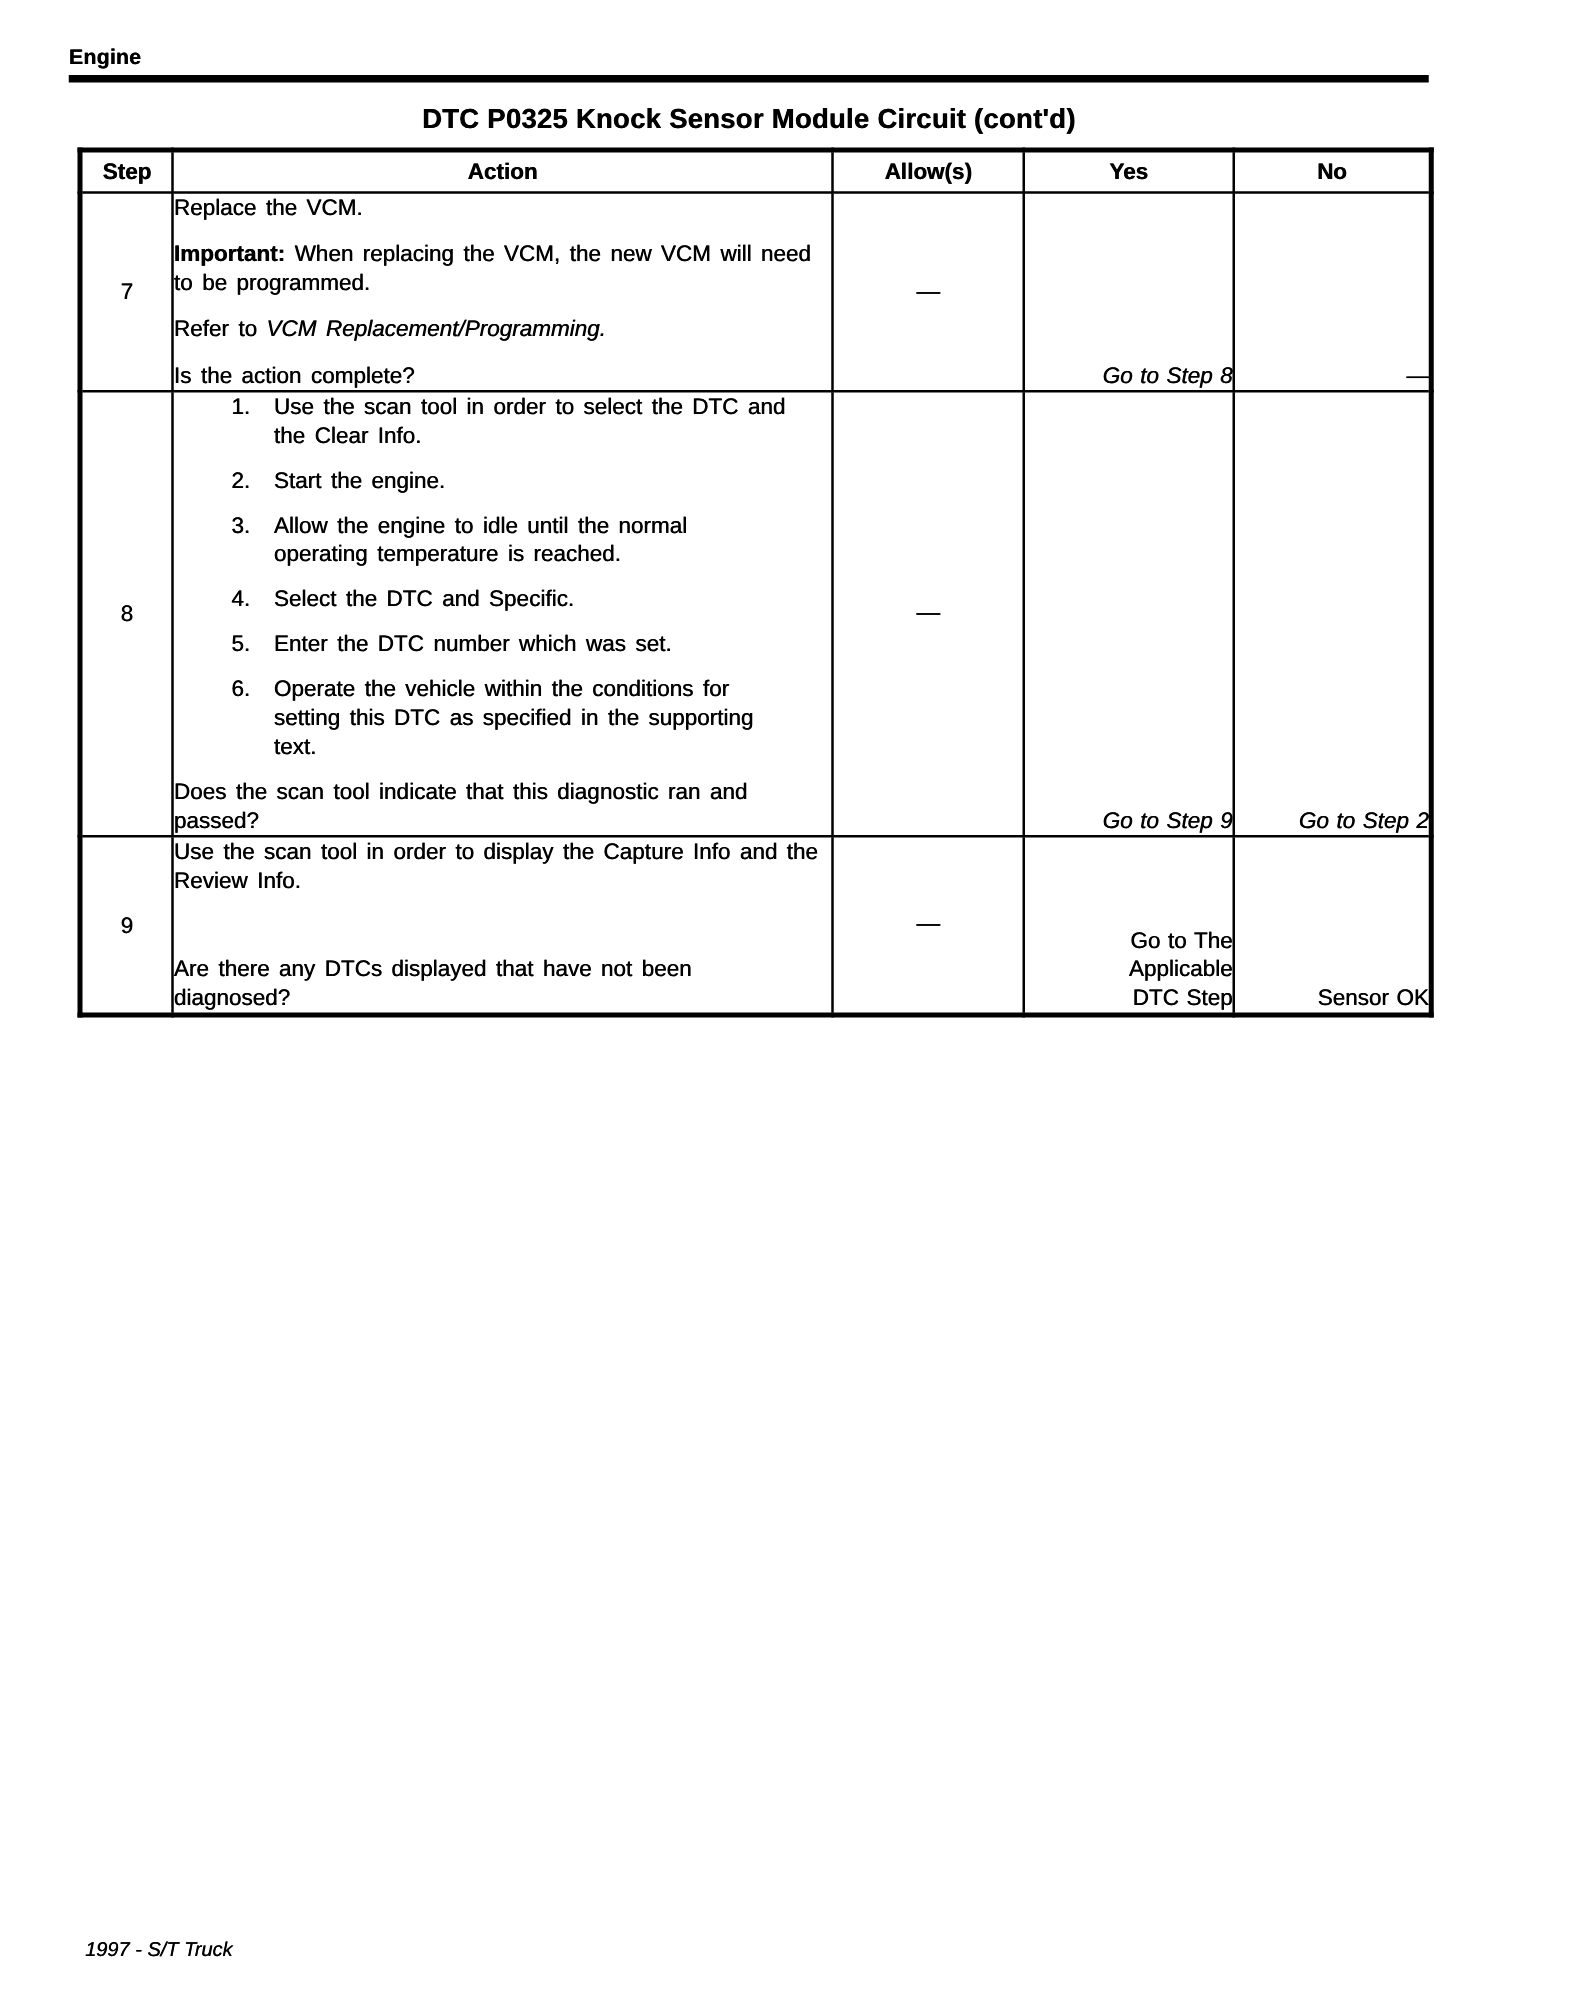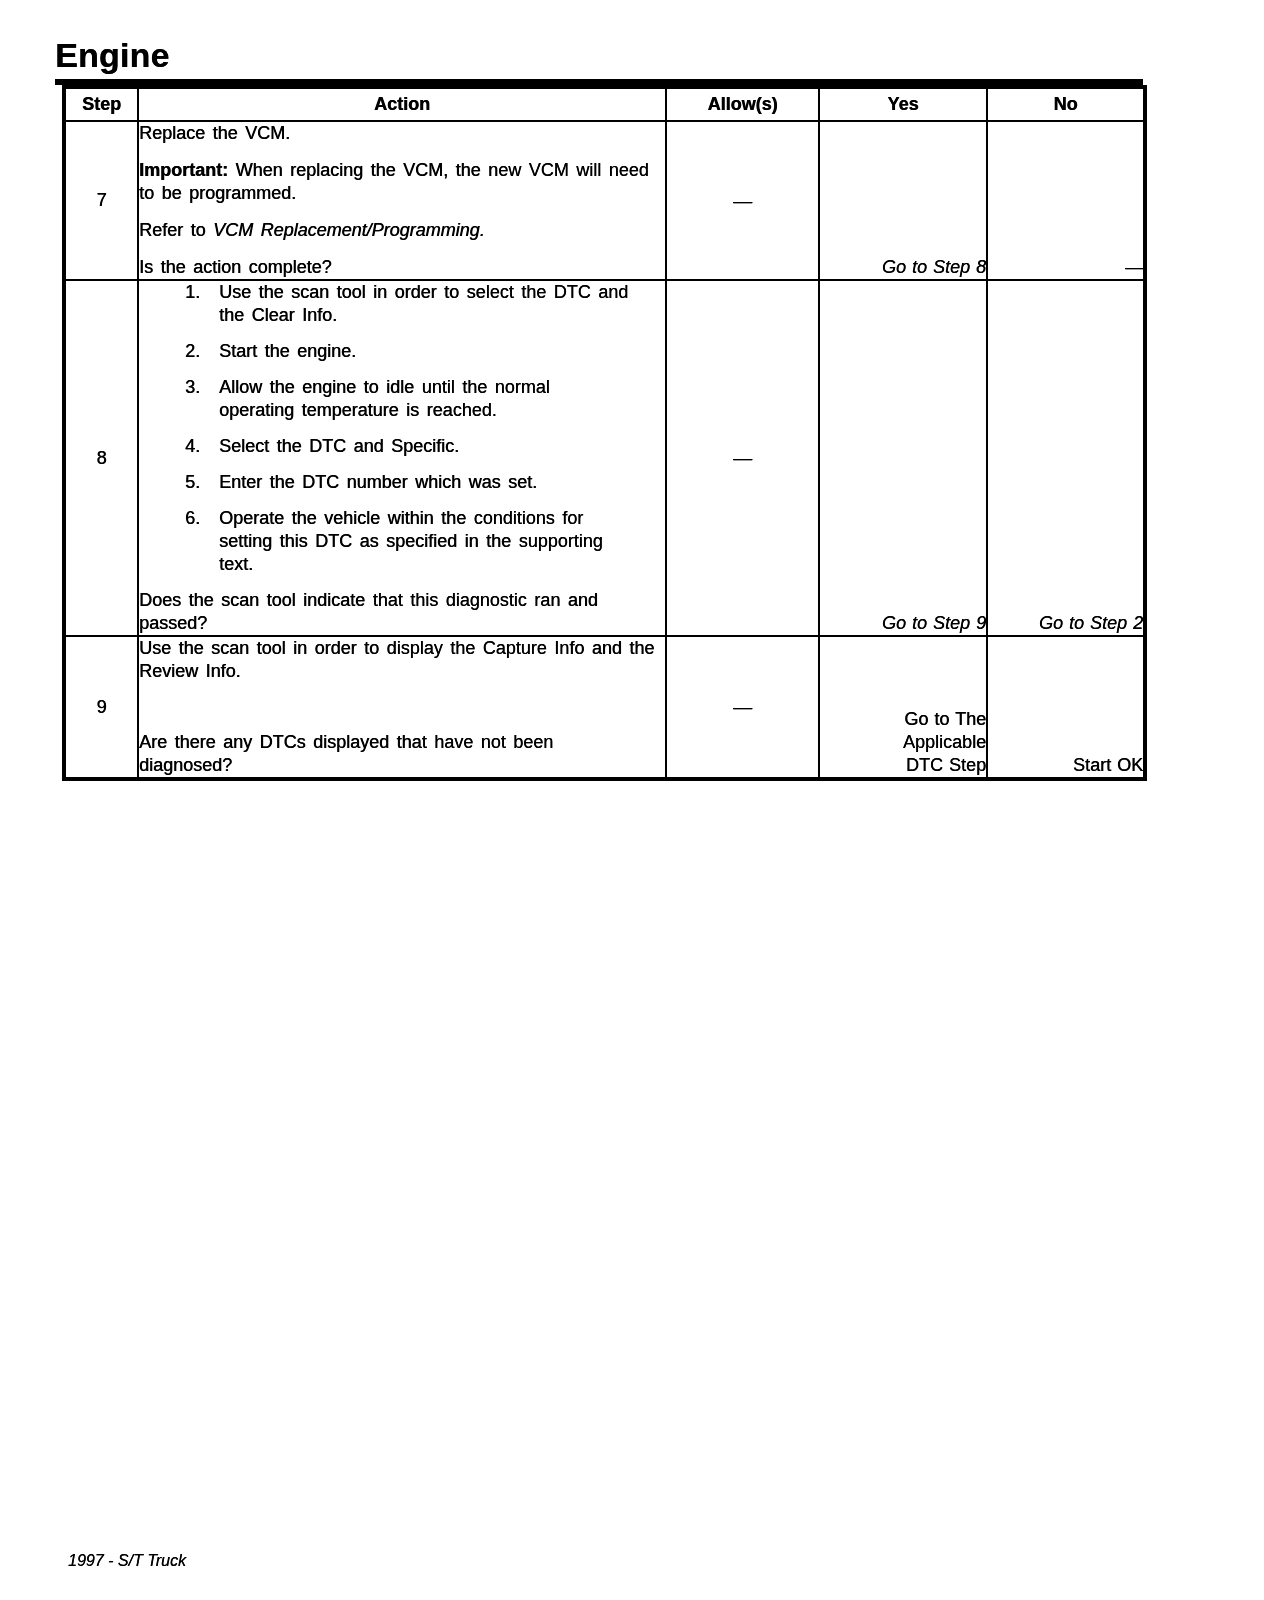--- a/index.html
+++ b/index.html
@@ -15,21 +15,21 @@
   .content {
     position: absolute;
     left: 55px; top: 36px;
     width: 1088px;
     text-shadow: 0.4px 0 currentColor; 
   }
   .page-header {
     display: flex;
     justify-content: space-between;
     align-items: flex-end;
-    font-size: 34px;
+    font-size: 17px;
     font-weight: bold;
     letter-spacing: 0.2px;
     padding: 0 2px 3px 0;
   }
   .page-header .hdr-right { white-space: pre; }
   .header-rule {
     height: 6px;
     background: #000;
     margin-top: 1px;
   }
@@ -104,20 +104,21 @@
 </head>
 <body>
 
 <div class="content">
 
   <div class="page-header">
     <span class="hdr-left">Engine</span>
   </div>
   <div class="header-rule"></div>
 
+  <div class="doc-title">DTC P0325 Knock Sensor Module Circuit (cont'd)</div>
 
   <table class="dtc">
     <colgroup>
       <col style="width:74px">
       <col style="width:528px">
       <col style="width:153px">
       <col style="width:168px">
       <col style="width:158px">
     </colgroup>
     <thead>
@@ -179,20 +180,20 @@
       </tr>
 
       <tr style="height:102px">
         <td class="cell-step">9</td>
         <td class="cell-action">
           <p class="p" style="margin-bottom:10px">Use the scan tool in order to display the Capture Info and the Review Info.</p>
           <p class="q q-narrow9">Are there any DTCs displayed that have not been diagnosed?</p>
         </td>
         <td class="cell-value">—</td>
         <td class="cell-yes"><span class="wrap-narrow">Go to The Applicable DTC Step</span></td>
-        <td class="cell-no"><span>Start OK</span></td>
+        <td class="cell-no"><span>Sensor OK</span></td>
       </tr>
 
     </tbody>
   </table>
 </div>
 
 <div class="page-footer">1997 - S/T Truck</div>
 
 </body></html>

